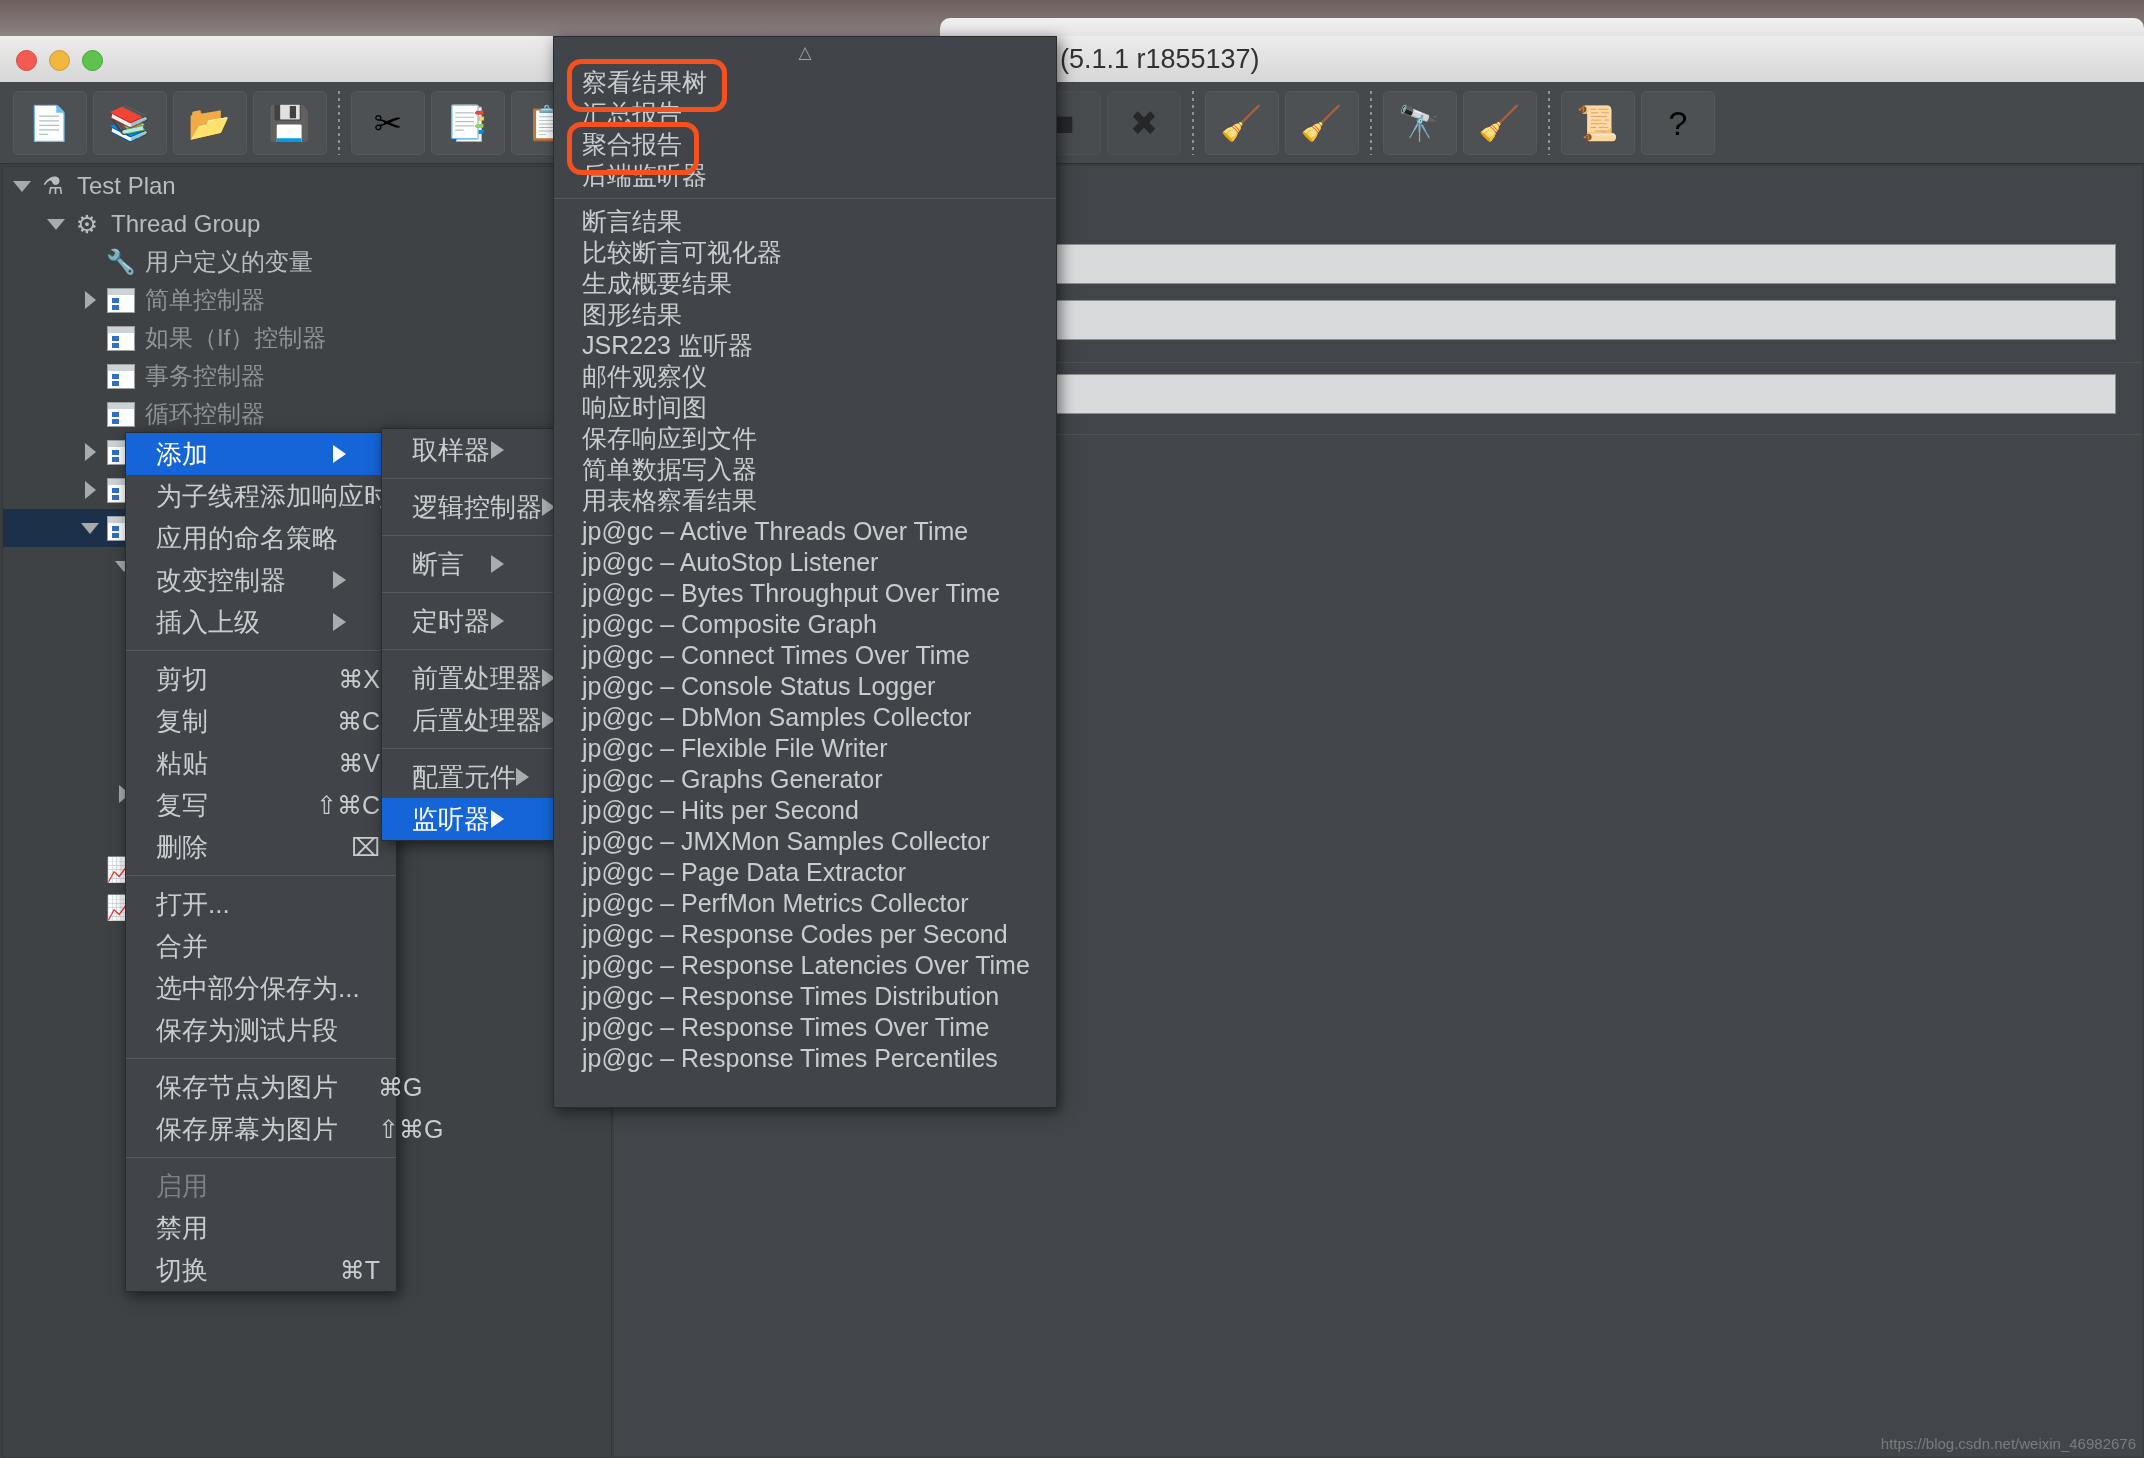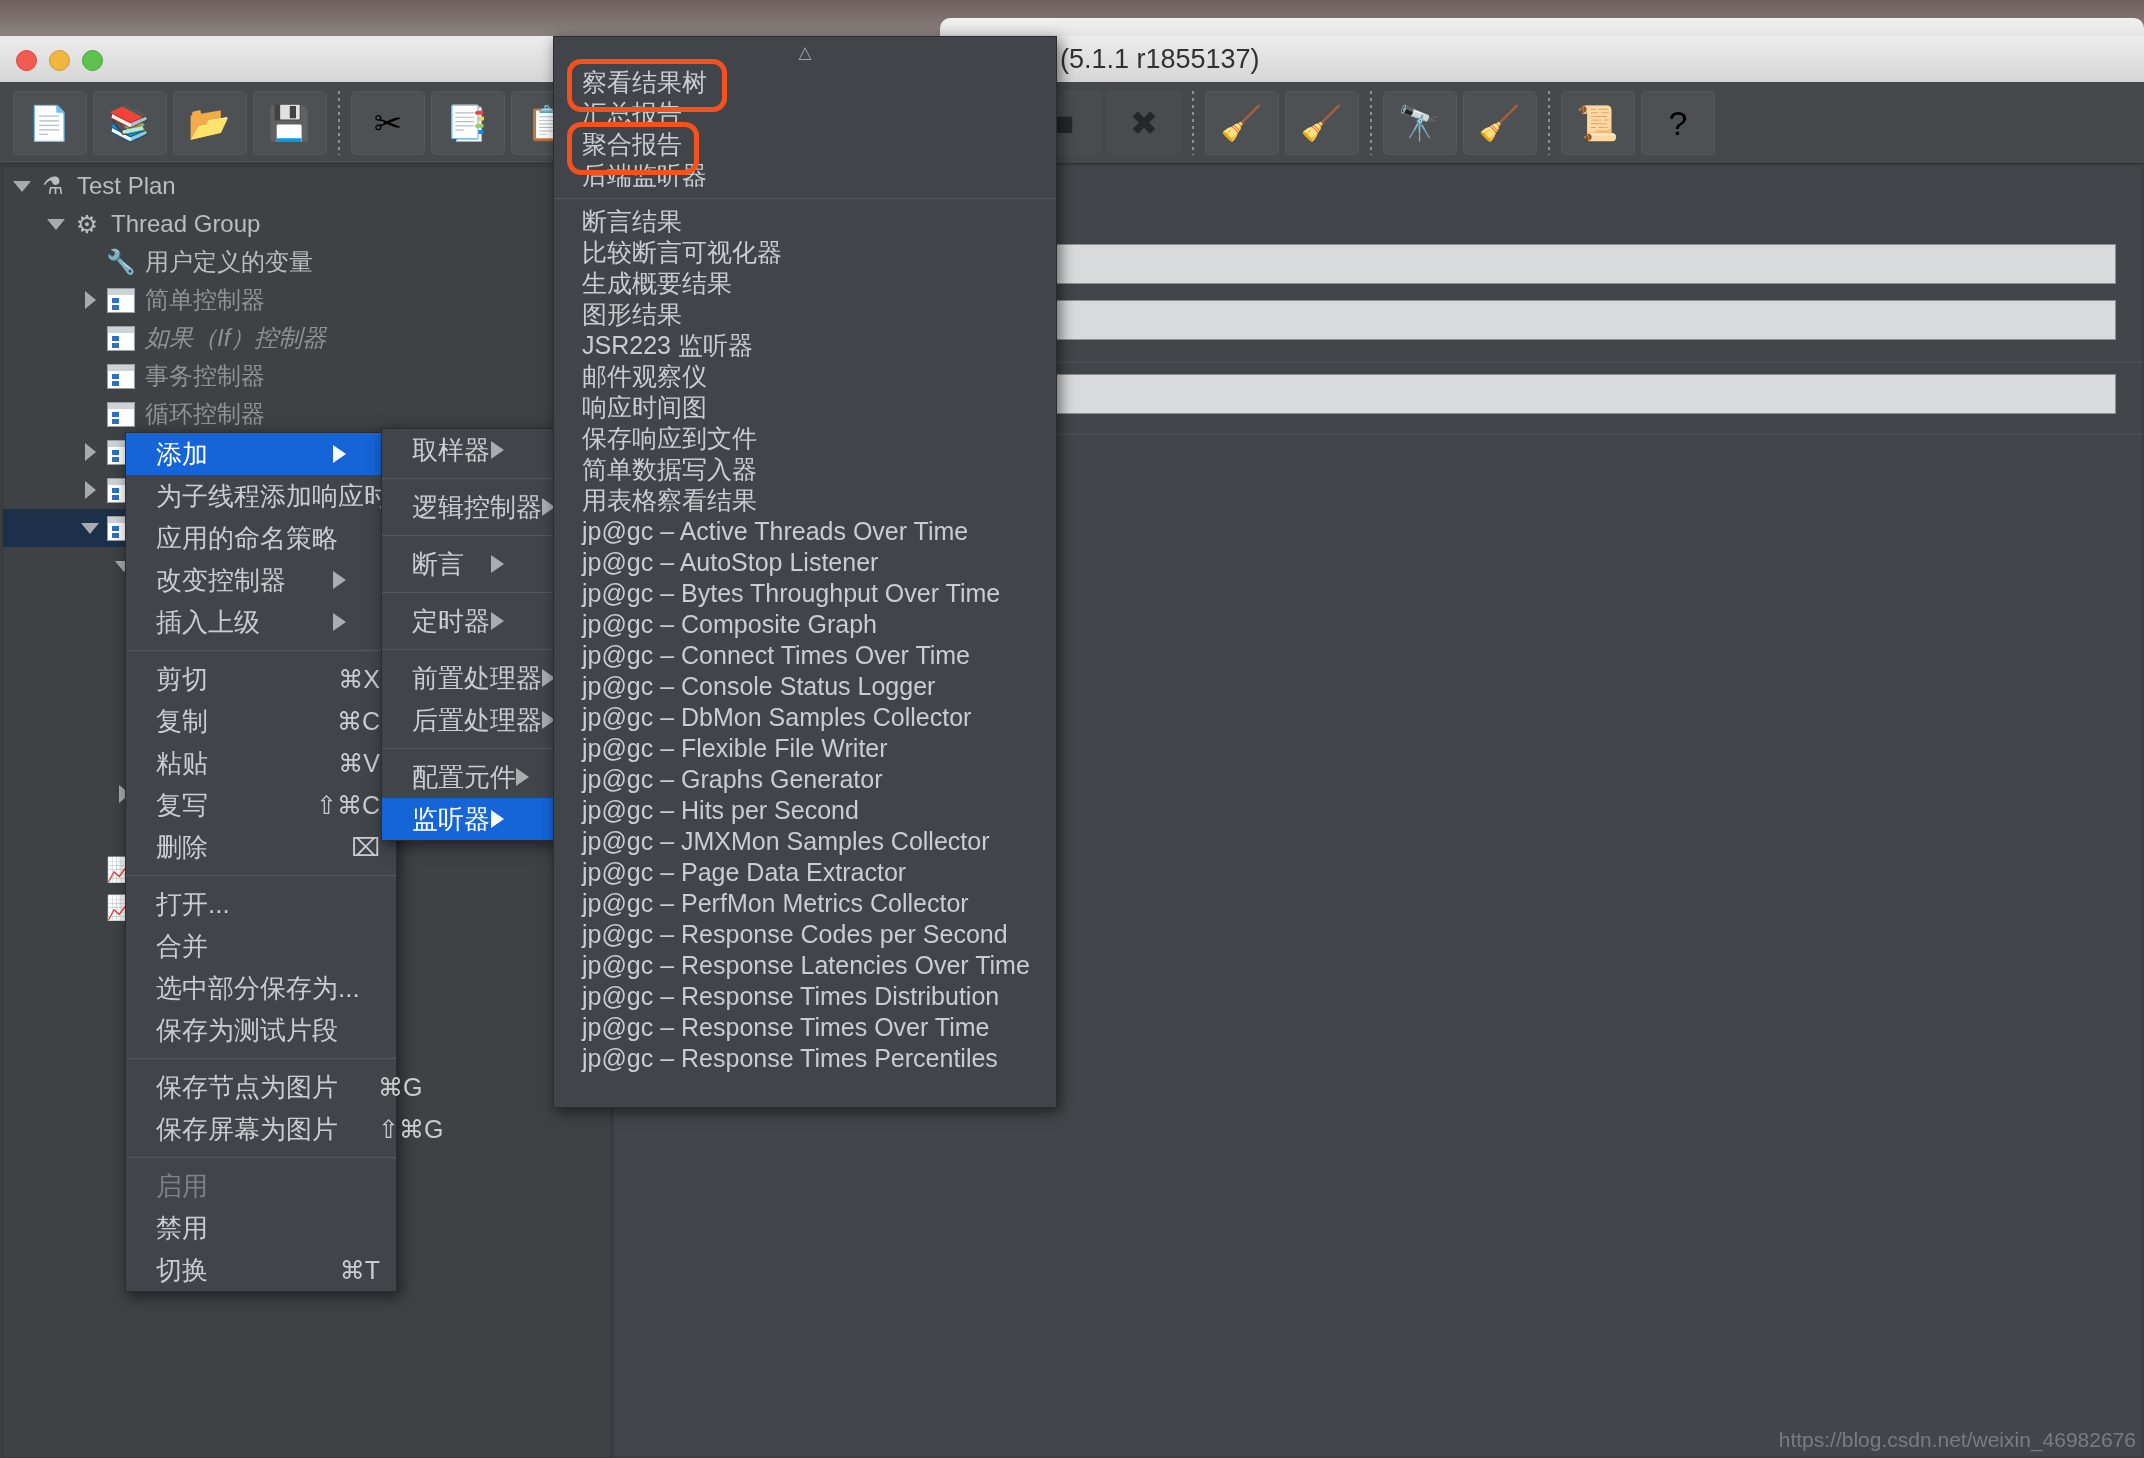--- a/index.html
+++ b/index.html
@@ -120,21 +120,21 @@
   #menu-listener{left:553px;top:0px;width:502px;height:1070px;overflow:hidden;}
   #menu-listener .mi{height:31px;font-size:25px;padding-left:28px;}
   #listener-scroll-up{
     height:30px;display:flex;align-items:center;justify-content:center;color:#9ea2a5;font-size:17px;
   }
   .hl-box{
     position:absolute;border:5px solid #f4511e;border-radius:14px;
     pointer-events:none;z-index:60;
   }
   #watermark{
-    position:absolute;right:8px;bottom:6px;color:#8b8f92;font-size:21px;
+    position:absolute;right:8px;bottom:6px;color:#8b8f92;font-size:15px;
     opacity:.75;z-index:70;font-family:"Liberation Sans",sans-serif;
   }
   #watermark span{display:block;}
 </style>
 </head>
 <body>
 
 <div id="backdrop-top"></div>
 <div id="backdrop-secondwin"></div>
 
@@ -220,21 +220,21 @@
         </div>
         <div class="tree-row dim" style="padding-left: 76px;">
           <span class="twisty right">
             <i></i>
           </span>
           <span class="node-icon">
             <span class="ico-ctrl"></span>
           </span>
           <span class="node-label">简单控制器</span>
         </div>
-        <div class="tree-row dim" style="padding-left: 76px; font-style: italic;">
+        <div class="tree-row dim" style="padding-left: 76px;">
           <span class="twisty none">
             <i></i>
           </span>
           <span class="node-icon">
             <span class="ico-ctrl"></span>
           </span>
           <span class="node-label">如果（If）控制器</span>
         </div>
         <div class="tree-row dim" style="padding-left: 76px;">
           <span class="twisty none">

